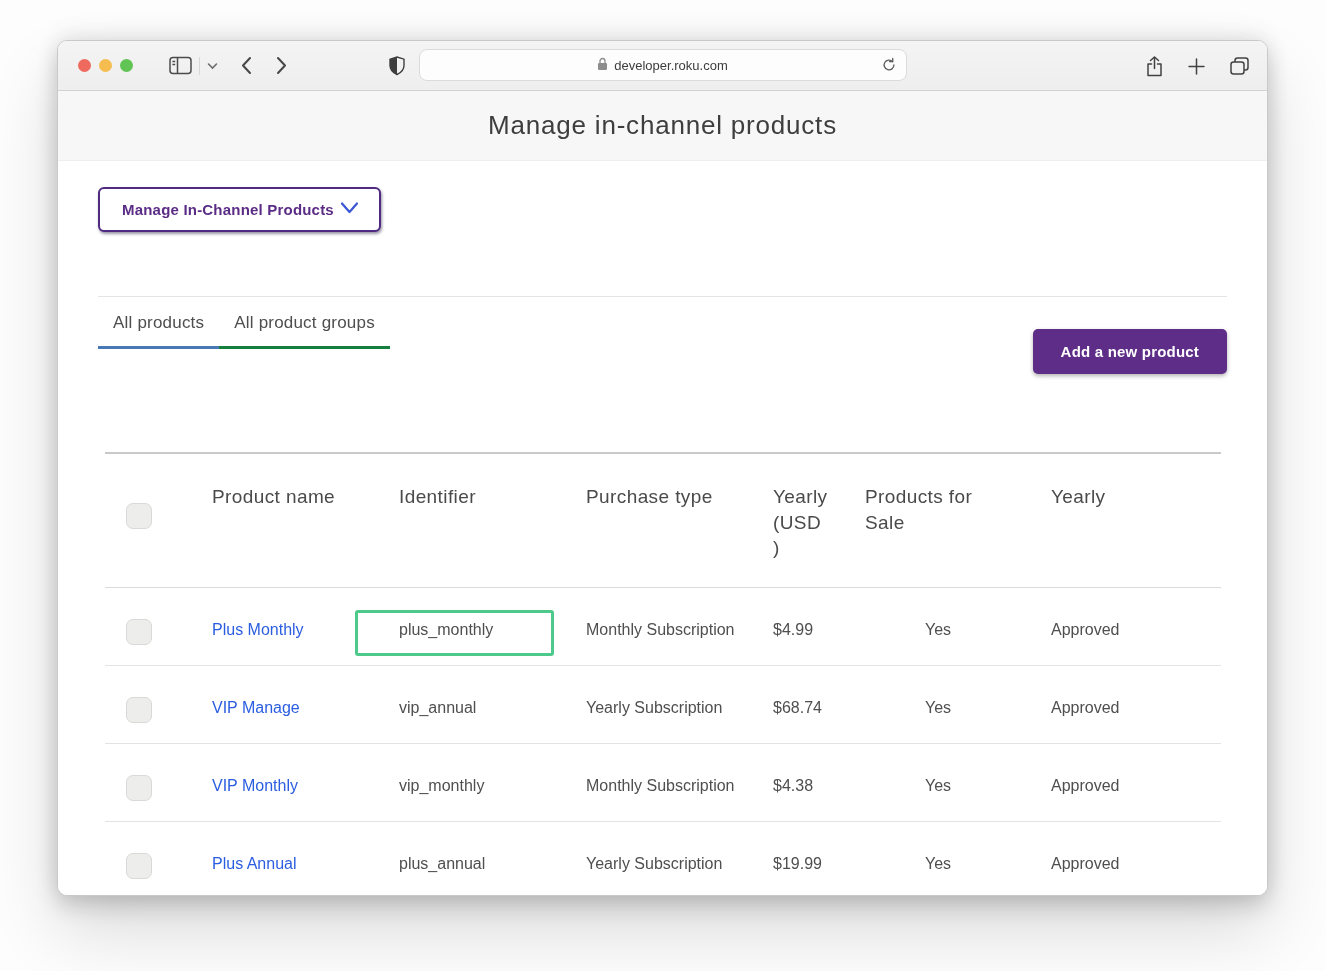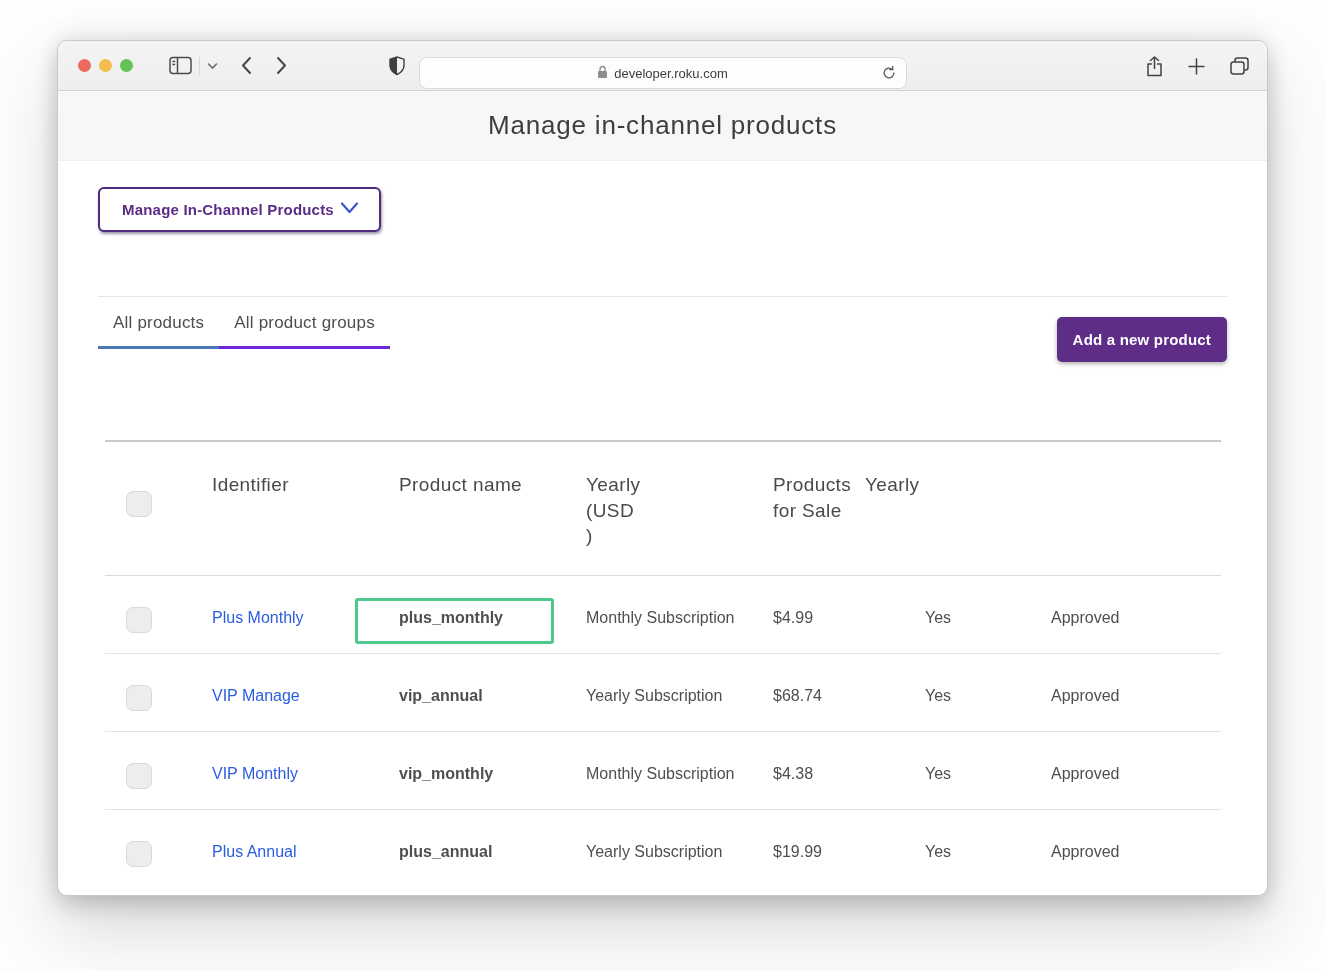--- a/index.html
+++ b/index.html
@@ -15,21 +15,21 @@
   
   .toolbar { position:relative; height:50px; background:linear-gradient(#f5f4f5,#efeeef);
              border-bottom:1px solid #d4d3d4; display:flex; align-items:center; }
   .traffic { display:flex; gap:8px; margin-left:20px; }
   .light { width:13px; height:13px; border-radius:50%; }
   .tb-icon { display:flex; align-items:center; justify-content:center; color:#4b4b4b; cursor:pointer; }
   .sidebar-group { display:flex; align-items:center; margin-left:36px; gap:4px; }
   .sb-divider { width:1px; height:18px; background:#d8d7d8; margin:0 3px; }
   .nav-arrows { display:flex; gap:24px; margin-left:22px; }
   .shield-wrap { position:absolute; left:331px; top:0; height:50px; display:flex; align-items:center; }
-  .urlbar { position:absolute; left:50%; transform:translateX(-50%); top:16px; width:488px; height:32px;
+  .urlbar { position:absolute; left:50%; transform:translateX(-50%); top:8px; width:488px; height:32px;
             background:#fdfdfd; border:1px solid #dcdbdc; border-radius:8px;
             display:flex; align-items:center; justify-content:center; }
   .url-text { font-size:13px; color:#3d3d3d; display:flex; align-items:center; gap:6px; }
   .reload { position:absolute; right:9px; top:7px; }
   .right-icons { position:absolute; right:18px; top:0; height:50px; display:flex; align-items:center; gap:25px; }
 
   
   .page-header { height:70px; background:#f7f7f7; border-bottom:1px solid #efefef;
                  display:flex; align-items:center; justify-content:center; }
   .page-title { font-size:26px; font-weight:500; color:#3e3e3e; letter-spacing:.8px; }
@@ -38,46 +38,46 @@
   .content { padding:0 40px; background:#fff; }
 
   .dropdown-btn { margin-top:26px; display:inline-flex; align-items:center; gap:6px;
                   background:#fff; border:2px solid #4e2a80; border-radius:6px;
                   padding:12px 20px 12px 22px; cursor:pointer;
                   box-shadow:1px 2px 3px rgba(30,20,60,.45); }
   .dropdown-label { font-size:15px; font-weight:bold; color:#5b2c86; letter-spacing:.2px; }
 
   .tabs-section { margin-top:64px; border-top:1px solid #e5e5e5;
                   display:flex; justify-content:space-between; align-items:flex-start; }
-  .tabs { display:flex; border-bottom:3px solid #6d28d9; }
+  .tabs { display:flex; border-bottom:3px solid #15803d; }
   .tab { padding:16px 15px 13px; font-size:17px; color:#4e4e4e; letter-spacing:.2px;
          margin-bottom:-3px; border-bottom:3px solid transparent; cursor:pointer; white-space:nowrap; }
   .tab.active { border-bottom-color:#4878b5; }
-  .add-btn { margin-top:20px; background:#5e2d87; color:#fff; border:none; border-radius:5px;
+  .add-btn { margin-top:32px; background:#5e2d87; color:#fff; border:none; border-radius:5px;
              font-family:"Liberation Sans",sans-serif; font-size:15px; font-weight:bold; letter-spacing:.2px;
-             padding:14px 16px; cursor:pointer; box-shadow:0 2px 4px rgba(0,0,0,.3); }
+             padding:14px 28px; cursor:pointer; box-shadow:0 2px 4px rgba(0,0,0,.3); }
 
   
   .table { margin:78px 6px 0 7px; border-top:2px solid #c9c9c9; }
   .grid-row { display:grid; grid-template-columns:107px 187px 187px 187px 92px 186px 1fr; }
   .thead { padding:30px 0 26px; border-bottom:1px solid #dadada; }
   .th { font-size:19px; color:#4a4a4a; letter-spacing:.4px; line-height:1.35; }
   .th-price { max-width:52px; }
   .th-cleared { max-width:135px; }
   .row { padding:30px 0 20px; border-bottom:1px solid #e3e3e3; }
   .row:last-child { border-bottom:none; }
   .checkbox { width:26px; height:26px; border-radius:7px; background:#ededec;
               border:1px solid #d9d9d8; margin-left:21px; cursor:pointer; }
   .thead .checkbox { margin-top:19px; }
   .row .checkbox { margin-top:1px; }
   .cell { font-size:16px; color:#4f4f4f; line-height:1.45; padding-right:30px; }
   .cell-type { padding-right:36px; }
   .cell-name a { color:#2b5de0; text-decoration:none; cursor:pointer; }
   .cell-cleared { text-align:center; padding-right:40px; }
-  .cell-id { position:relative;font-weight:bold; }
+  .cell-id { position:relative; }
   .hl-box { position:absolute; left:-44px; top:-8px; width:199px; height:46px;
             border:3px solid #4ec98c; border-radius:3px; pointer-events:none; }
 </style>
 </head>
 <body>
 
 <div class="window">
 
   <div class="toolbar">
     <div class="traffic">
@@ -187,22 +187,23 @@
       </div>
       <button class="add-btn">Add a new product</button>
     </div>
 
     <div class="table">
 
       <div class="grid-row thead">
         <div>
             <div class="checkbox"></div>
           </div>
+        <div class="th">Product name</div>
         <div class="th">Identifier</div>
-        <div class="th">Product name</div>
+        <div class="th">Purchase type</div>
         <div class="th th-price">Yearly (USD )</div>
         <div class="th th-cleared">Products for Sale</div>
         <div class="th">Yearly</div>
       </div>
 
       <div class="grid-row row">
         <div>
             <div class="checkbox"></div>
           </div>
         <div class="cell cell-name"><a>Plus Monthly</a></div>

